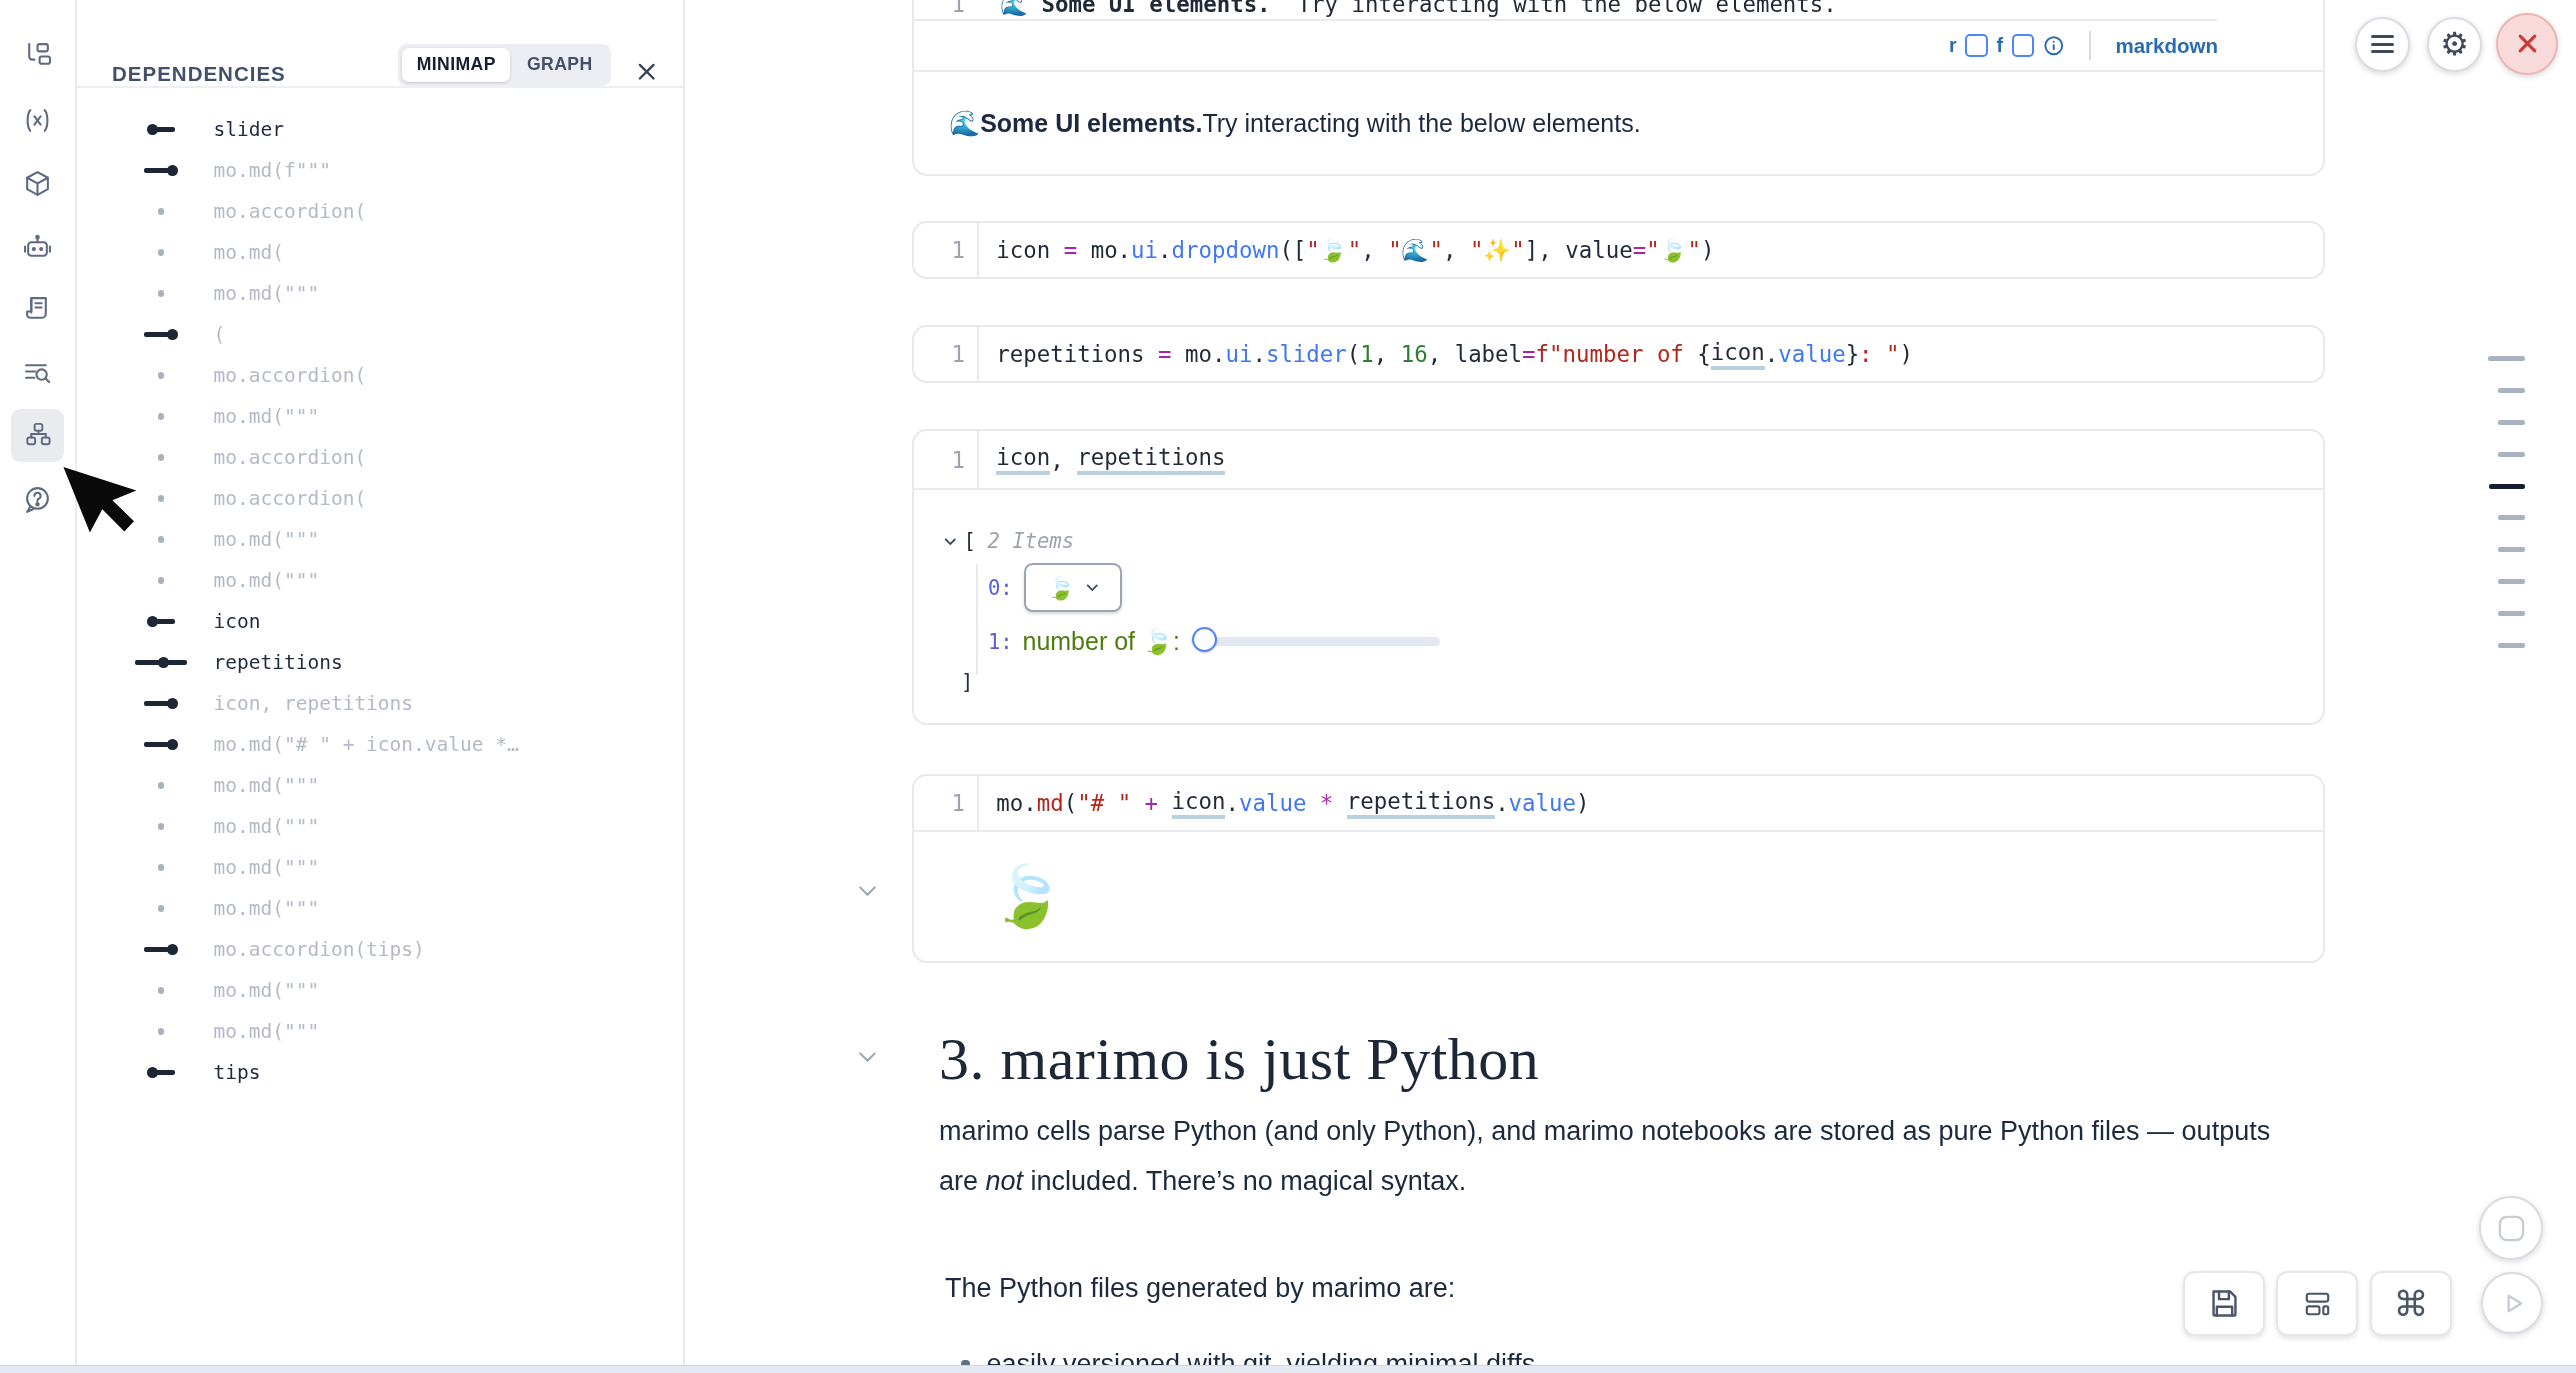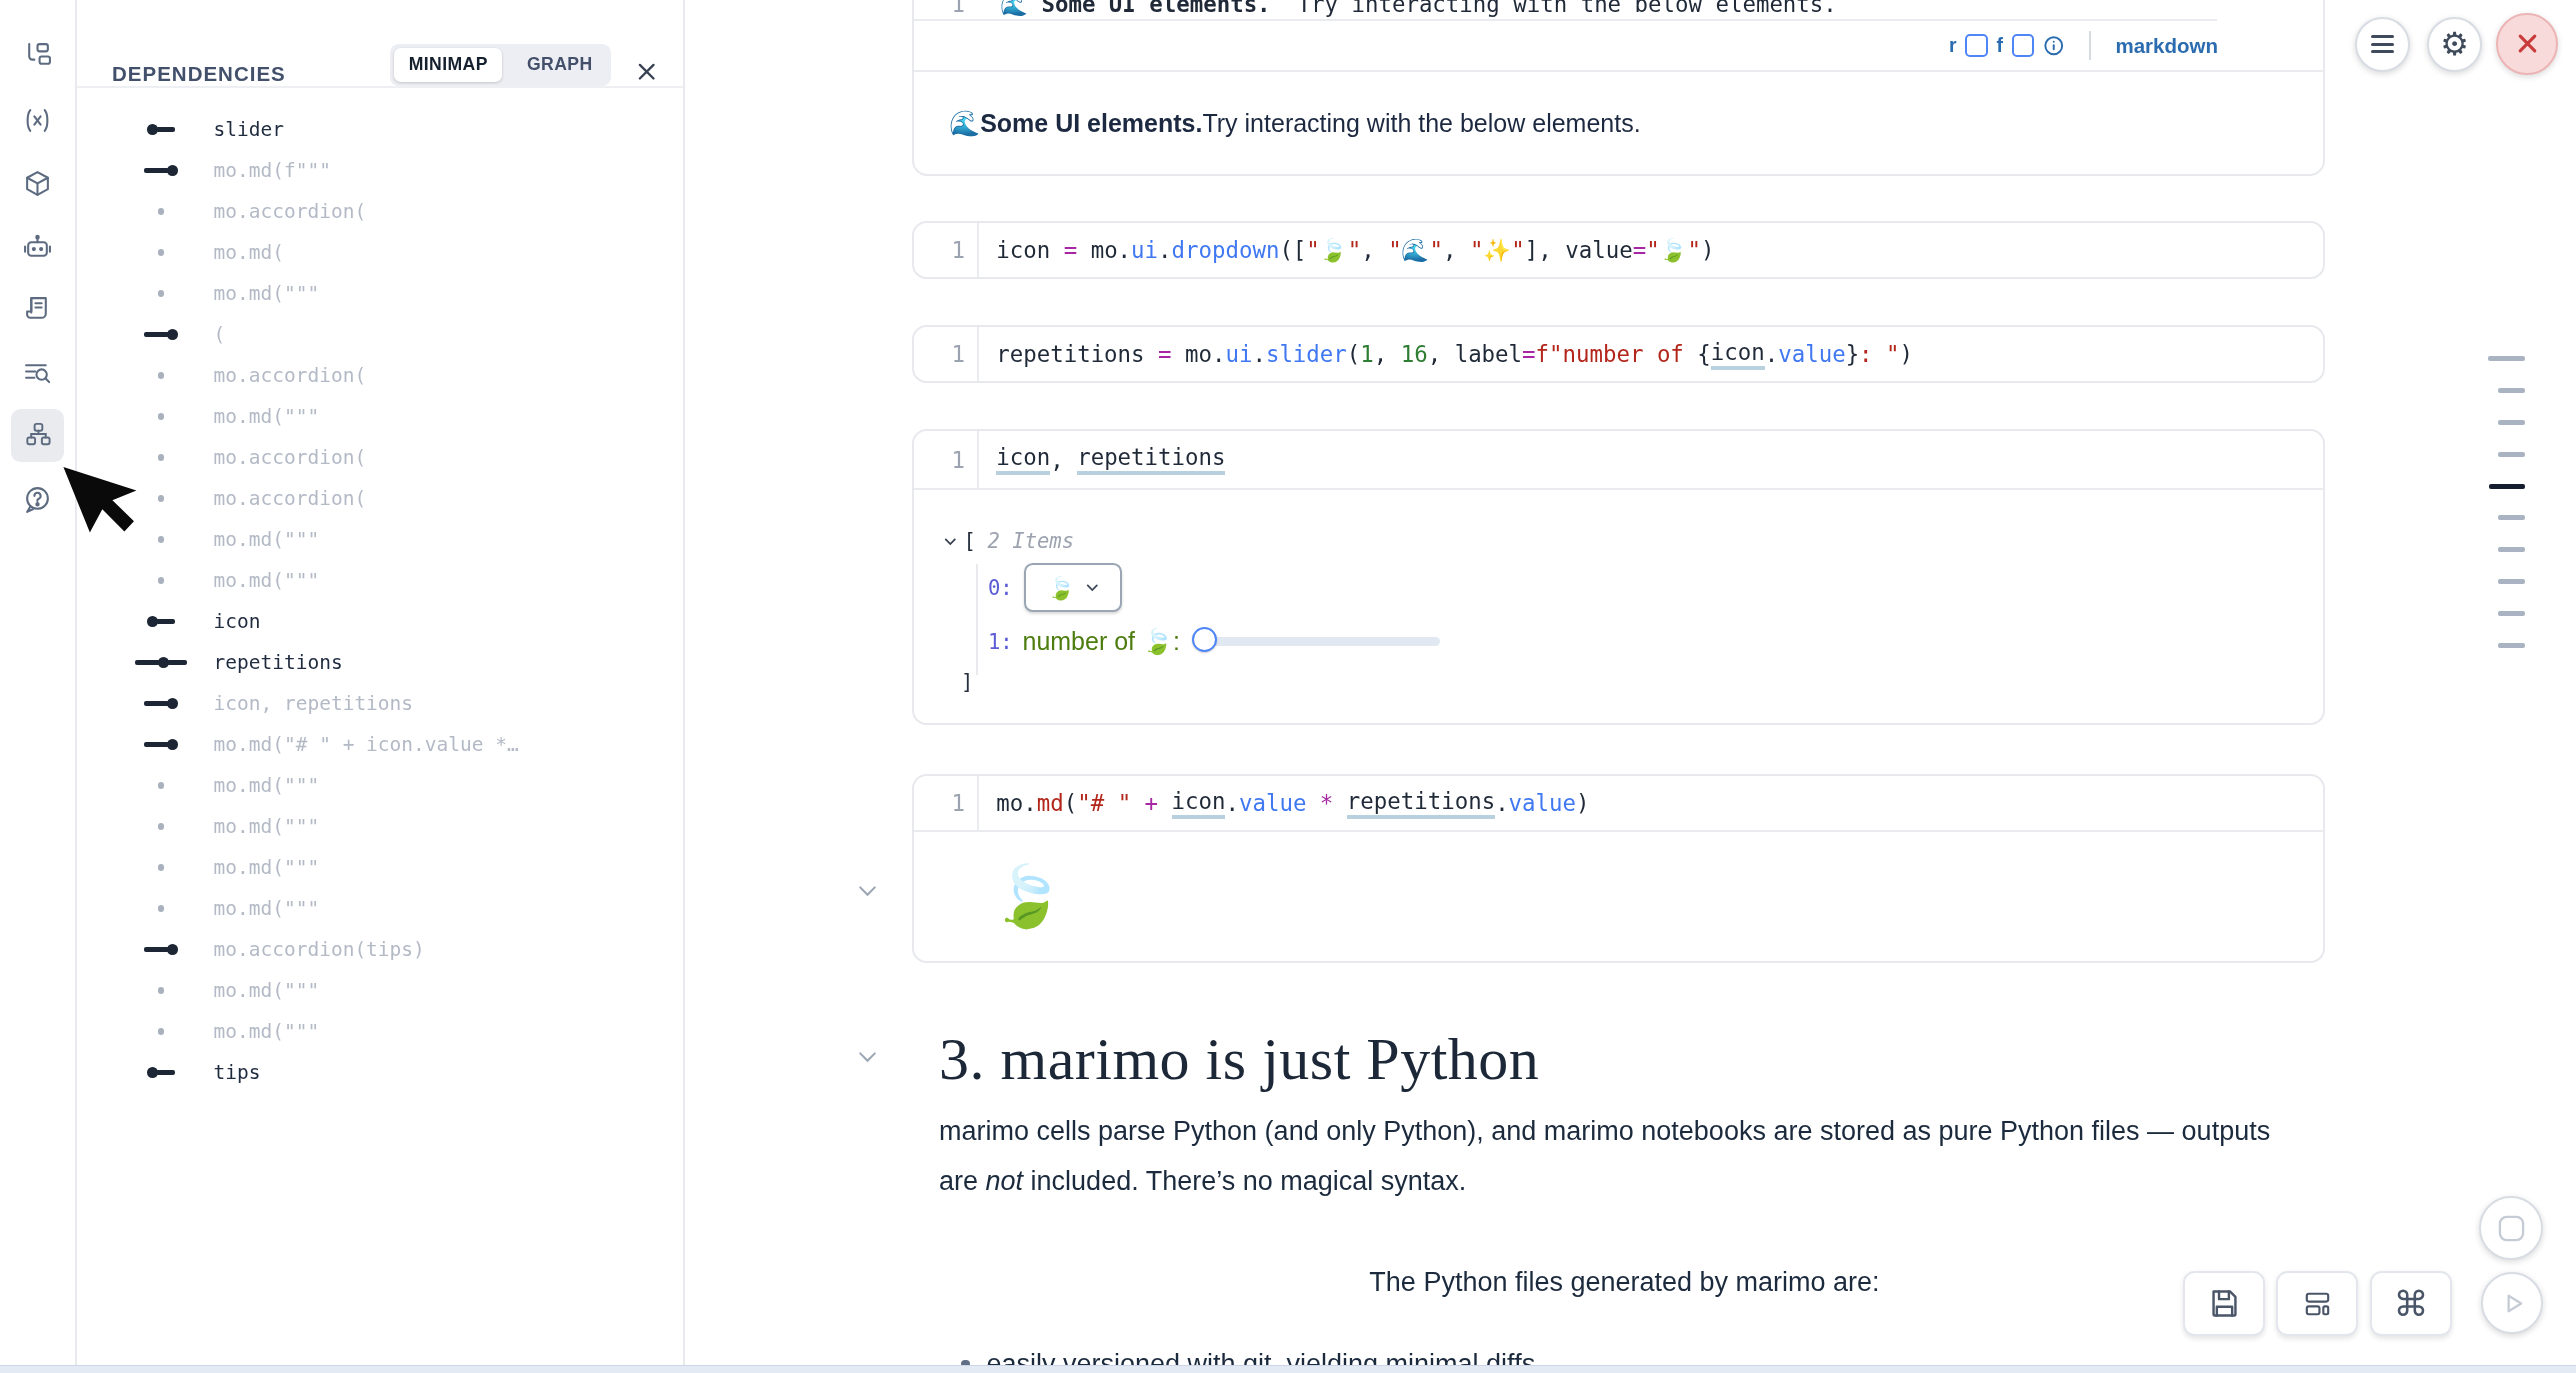--- a/index.html
+++ b/index.html
@@ -10,21 +10,21 @@
   .iconbar{position:absolute;left:0;top:0;width:75px;height:1374px;background:#fff;border-right:2px solid #e8eaee;z-index:5;}
   .icon-btn{position:absolute;left:10.7px;width:53px;height:53px;display:flex;align-items:center;justify-content:center;
             color:#5d6b80;border-radius:9.8px;}
   .icon-btn.active{background:#e9ebef;}
   .icon-btn svg{stroke:currentColor;fill:none;stroke-width:2;stroke-linecap:round;stroke-linejoin:round;}
 
   
   .dep-panel{position:absolute;left:75px;top:0;width:608px;height:1374px;background:#fff;border-right:2px solid #e8eaee;z-index:4;}
   .dep-header{height:86px;display:flex;align-items:flex-end;padding:0 21.5px 0 37px;border-bottom:2px solid #edeff3;}
   .dep-title{font-size:20.5px;font-weight:bold;letter-spacing:1px;color:#42506b;}
-  .tab-group{margin-left:auto;background:#eceef3;border-radius:8.8px;padding:3.9px;display:flex;gap:10px;}
+  .tab-group{margin-left:auto;background:#eceef3;border-radius:8.8px;padding:3.9px;display:flex;gap:2px;}
   .tab-chip{padding:6.8px 14.6px;font-size:17.6px;font-weight:bold;letter-spacing:0.4px;color:#44506a;border-radius:6.8px;}
   .tab-chip.active{background:#fff;color:#15202f;box-shadow:0 1px 2.9px rgba(0,0,0,.18);}
   .panel-close{margin-left:21.5px;width:29px;height:29px;display:flex;align-items:center;justify-content:center;color:#374151;}
   .panel-close svg{stroke:currentColor;stroke-width:2.4;stroke-linecap:round;}
 
   #minimap-list{position:absolute;top:109px;left:0;right:2px;}
   .mm-row{height:41px;display:flex;align-items:center;}
   .mm-marker{width:62px;margin-left:55px;display:flex;align-items:center;justify-content:center;flex:none;}
   .mm-bar{height:4.9px;border-radius:2px;background:#1c2634;flex:none;}
   .bar-l{width:25px;margin-right:-2px;}
@@ -475,21 +475,21 @@
     <svg width="25" height="25" viewBox="0 0 24 24" fill="none" stroke="currentColor" stroke-width="2" stroke-linecap="round">
         <path d="M5 9l7 7 7-7"></path>
       </svg>
   </span>
 
   <h1 class="section-heading" style="margin:0;font-weight:500;">3. marimo is just Python</h1>
 
   <p class="para p1" style="margin:0;">
     <span>marimo cells parse Python (and only Python), and marimo notebooks are stored as pure Python files — outputs are </span><em>not</em><span> included. There’s no magical syntax.</span>
   </p>
-  <p class="para p2" style="margin:0;text-align:center;">The Python files generated by marimo are:</p>
+  <p class="para p2" style="margin:6px;">The Python files generated by marimo are:</p>
   <div class="bullet-row">
     <span class="bullet-dot"></span>
     <span>easily versioned with git, yielding minimal diffs</span>
   </div>
 
   <div id="rail">
       <div class="dash long"></div>
       <div class="dash"></div>
       <div class="dash"></div>
       <div class="dash"></div>

